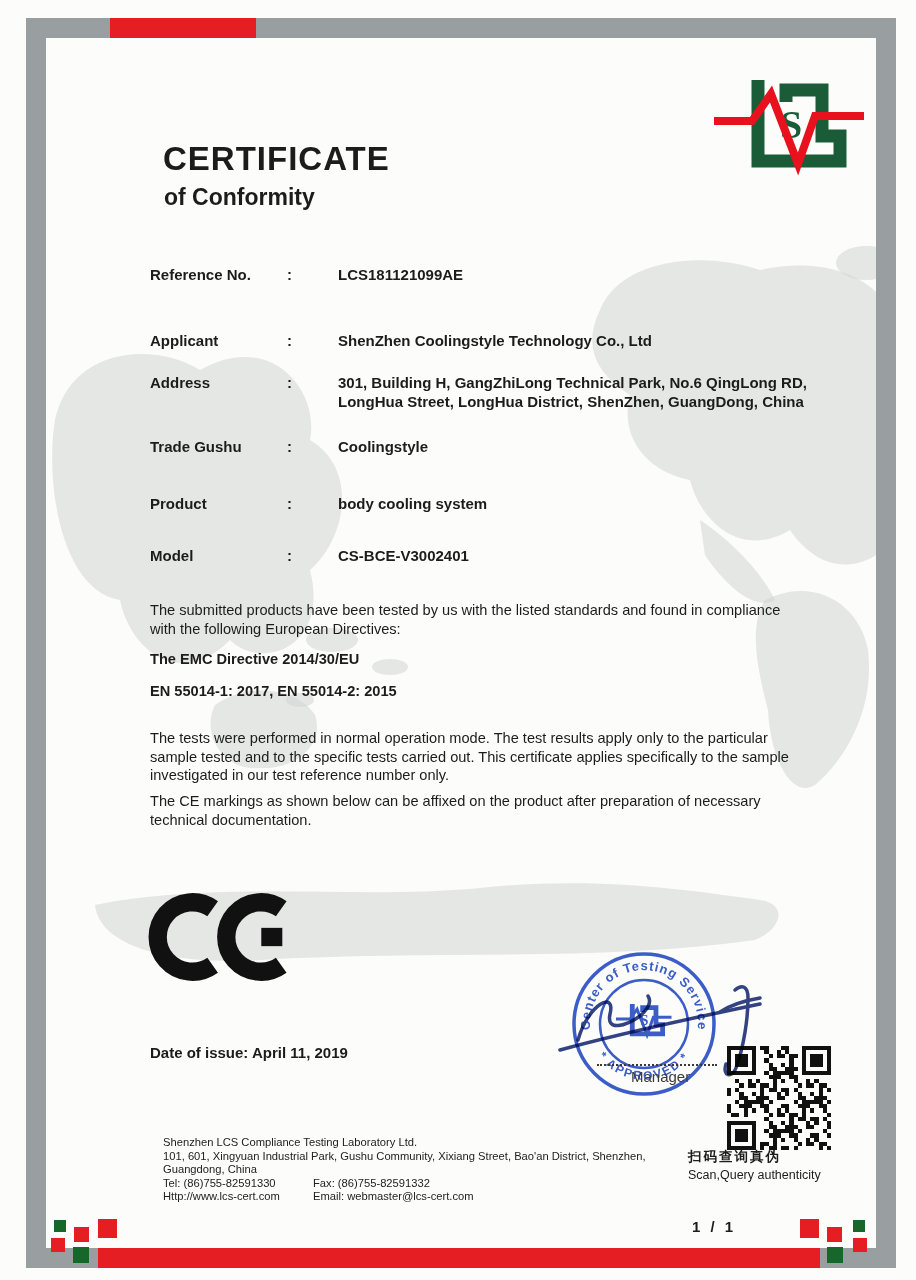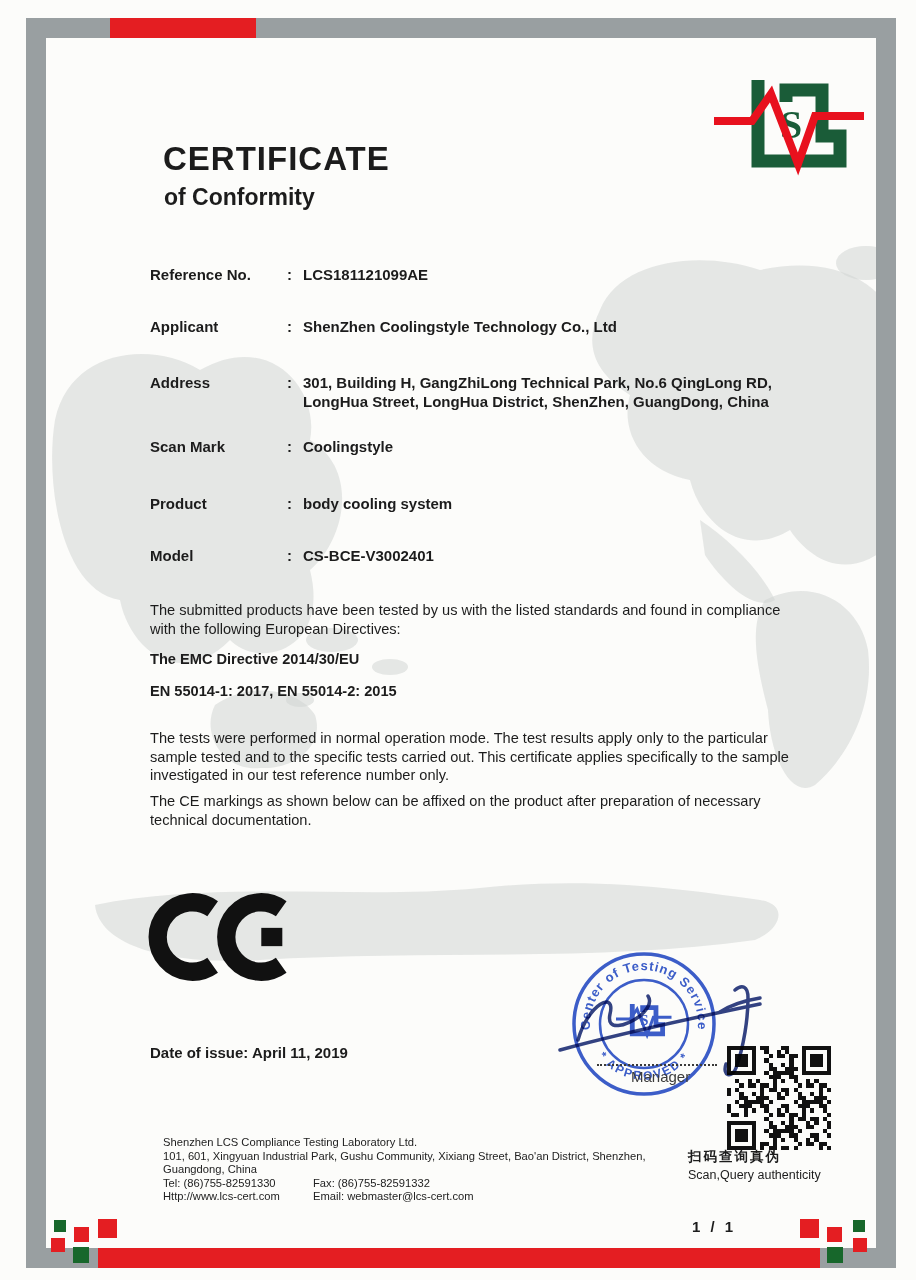--- a/index.html
+++ b/index.html
@@ -17,21 +17,21 @@
   
   #map{position:absolute;left:0;top:0;z-index:0;}
   
   .title1{position:absolute;left:163px;top:140px;font-size:33px;font-weight:800;letter-spacing:1px;z-index:3;}
   .title2{position:absolute;left:164px;top:184px;font-size:23px;font-weight:800;z-index:3;}
   #logo{position:absolute;left:714px;top:64px;z-index:3;}
   
   .frow{position:absolute;left:150px;display:flex;z-index:3;font-size:15px;font-weight:bold;line-height:19px;}
   .flabel{width:137px;flex:0 0 137px;}
   .fcolon{width:16px;flex:0 0 16px;}
-  .fvalue{width:520px;}
+  .fvalue{width:520px;margin-left:35px;}
   
   .para{position:absolute;left:150px;width:655px;font-size:14.6px;line-height:18.6px;z-index:3;}
   .bold{font-weight:bold;}
   
   #ce{position:absolute;left:147px;top:884px;z-index:3;}
   .dateline{position:absolute;left:150px;top:1044px;font-size:15px;font-weight:bold;z-index:3;}
   #stamp{position:absolute;left:566px;top:946px;z-index:4;opacity:.92;mix-blend-mode:multiply;}
   #sig{position:absolute;left:552px;top:938px;z-index:5;mix-blend-mode:multiply;}
   .dotline{position:absolute;left:597px;top:1050px;width:120px;height:14px;border-bottom:2px dotted #3a3a3a;z-index:5;}
   .manager{position:absolute;left:631px;top:1068px;font-size:15px;color:#3c3c3c;z-index:5;}
@@ -92,32 +92,32 @@
   </svg>
 
   <div class="title1">CERTIFICATE</div>
   <div class="title2">of Conformity</div>
 
   <div class="frow" style="top:265px">
     <span class="flabel">Reference No.</span>
       <span class="fcolon">:</span>
       <span class="fvalue">LCS181121099AE</span>
   </div>
-  <div class="frow" style="top:317px">
+  <div class="frow" style="top:331px">
     <span class="flabel">Applicant</span>
       <span class="fcolon">:</span>
       <span class="fvalue">ShenZhen Coolingstyle Technology Co., Ltd</span>
   </div>
   <div class="frow" style="top:373px">
     <span class="flabel">Address</span>
       <span class="fcolon">:</span>
       <span class="fvalue">301, Building H, GangZhiLong Technical Park, No.6 QingLong RD, LongHua Street, LongHua District, ShenZhen, GuangDong, China</span>
   </div>
   <div class="frow" style="top:437px">
-    <span class="flabel">Scan Mark</span>
+    <span class="flabel">Trade Gushu</span>
       <span class="fcolon">:</span>
       <span class="fvalue">Coolingstyle</span>
   </div>
   <div class="frow" style="top:494px">
     <span class="flabel">Product</span>
       <span class="fcolon">:</span>
       <span class="fvalue">body cooling system</span>
   </div>
   <div class="frow" style="top:546px">
     <span class="flabel">Model</span>

